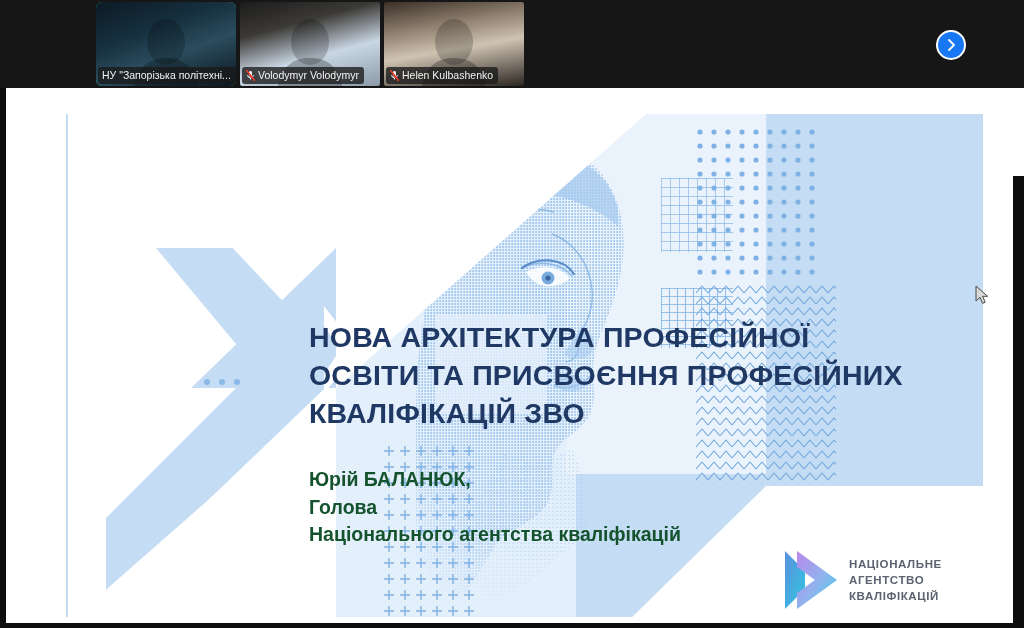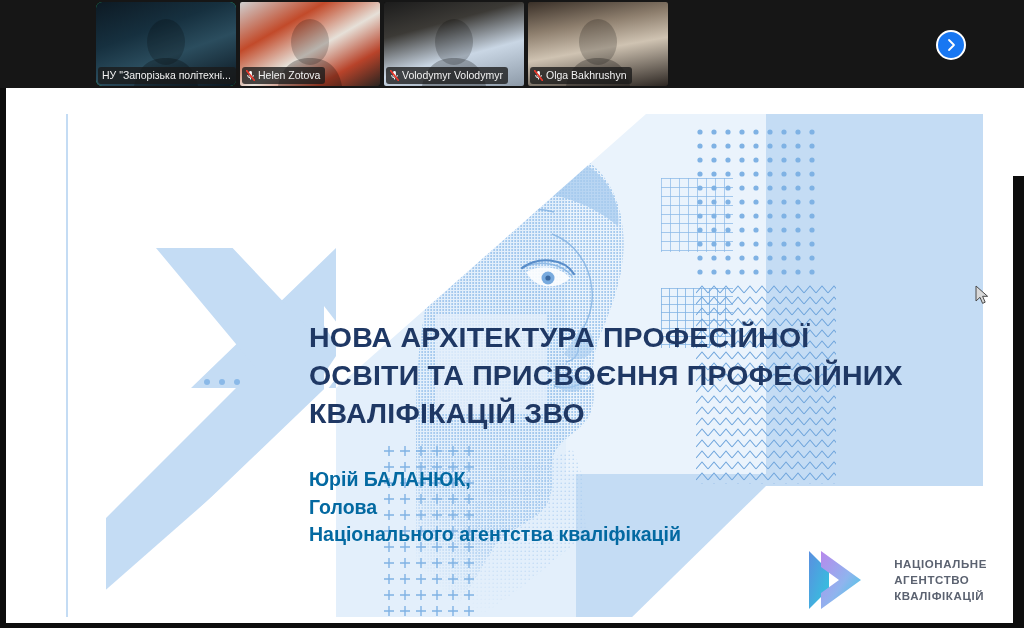--- a/index.html
+++ b/index.html
@@ -69,31 +69,31 @@
   .tex{position:absolute;}
 
   
   #slide-title{
     position:absolute;left:303px;top:230px;width:660px;
     color:#1f3864;font-weight:bold;font-size:28.5px;line-height:38px;
     letter-spacing:.2px;white-space:pre-line;
   }
   #slide-subtitle{
     position:absolute;left:303px;top:378px;width:620px;
-    color:#0369a1;font-weight:bold;font-size:19.5px;line-height:27.5px;
+    color:#14532d;font-weight:bold;font-size:19.5px;line-height:27.5px;
     white-space:pre-line;
   }
 
   
   .logo-band{
     position:absolute;left:0;top:0;width:1007px;height:535px;pointer-events:none;
   }
   #logo{
-    position:absolute;left:801px;top:457px;width:180px;height:70px;
-    display:flex;align-items:center;gap:10px;justify-content:space-between;
+    position:absolute;left:777px;top:457px;width:180px;height:70px;
+    display:flex;align-items:center;gap:10px;
   }
   #logo .mark{width:56px;height:62px;flex:0 0 auto;}
   #logo .words{
     color:#5b6270;font-size:11.5px;line-height:16px;font-weight:bold;
     letter-spacing:.6px;white-space:pre-line;
   }
 
   
   #cursor{position:absolute;left:975px;top:285px;width:14px;height:20px;}
 
@@ -112,68 +112,51 @@
           <svg viewBox="0 0 140 84" preserveAspectRatio="none" style="position:absolute;inset:0;width:100%;height:100%">
             <ellipse cx="70" cy="40" rx="19" ry="23" fill="rgba(0,0,0,0.20)"></ellipse>
             <path d="M38 84 C42 62 56 56 70 56 C84 56 98 62 102 84 Z" fill="rgba(0,0,0,0.26)"></path>
           </svg>
         </div>
         <div class="nameplate">
           <span>НУ "Запорізька політехні...</span>
         </div>
       </div>
       <div class="tile">
-        <div class="video" style="background: linear-gradient(150deg, rgb(207, 207, 207) 0%, rgb(194, 74, 42) 30%, rgb(230, 224, 216) 55%, rgb(184, 67, 42) 78%, rgb(42, 36, 32) 100%);">
+        <div class="video" style="background: linear-gradient(165deg, rgb(28, 28, 28) 0%, rgb(60, 58, 54) 30%, rgb(201, 214, 228) 62%, rgb(141, 154, 168) 100%);">
           <svg viewBox="0 0 140 84" preserveAspectRatio="none" style="position:absolute;inset:0;width:100%;height:100%">
             <ellipse cx="70" cy="40" rx="19" ry="23" fill="rgba(0,0,0,0.20)"></ellipse>
             <path d="M38 84 C42 62 56 56 70 56 C84 56 98 62 102 84 Z" fill="rgba(0,0,0,0.26)"></path>
           </svg>
         </div>
         <div class="nameplate">
           <svg class="mic-muted" viewBox="0 0 9 11">
             <path d="M4.5 1 a1.4 1.4 0 0 1 1.4 1.4 v3 a1.4 1.4 0 0 1 -2.8 0 v-3 A1.4 1.4 0 0 1 4.5 1z" fill="#ffffff"></path>
             <path d="M1.6 5 a2.9 2.9 0 0 0 5.8 0" fill="none" stroke="#ffffff" stroke-width="0.9"></path>
             <path d="M4.5 7.9 v1.6" stroke="#ffffff" stroke-width="0.9"></path>
             <path d="M0.6 0.6 L8.4 10.4" stroke="#e8372b" stroke-width="1.6" stroke-linecap="round"></path>
           </svg>
-          <span>Helen Zotova</span>
+          <span>Volodymyr Volodymyr</span>
         </div>
       </div>
       <div class="tile">
-        <div class="video" style="background: linear-gradient(165deg, rgb(28, 28, 28) 0%, rgb(60, 58, 54) 30%, rgb(201, 214, 228) 62%, rgb(141, 154, 168) 100%);">
+        <div class="video" style="background: linear-gradient(170deg, rgb(58, 48, 40) 0%, rgb(142, 127, 110) 30%, rgb(207, 195, 178) 55%, rgb(44, 38, 34) 100%);">
           <svg viewBox="0 0 140 84" preserveAspectRatio="none" style="position:absolute;inset:0;width:100%;height:100%">
             <ellipse cx="70" cy="40" rx="19" ry="23" fill="rgba(0,0,0,0.20)"></ellipse>
             <path d="M38 84 C42 62 56 56 70 56 C84 56 98 62 102 84 Z" fill="rgba(0,0,0,0.26)"></path>
           </svg>
         </div>
         <div class="nameplate">
           <svg class="mic-muted" viewBox="0 0 9 11">
             <path d="M4.5 1 a1.4 1.4 0 0 1 1.4 1.4 v3 a1.4 1.4 0 0 1 -2.8 0 v-3 A1.4 1.4 0 0 1 4.5 1z" fill="#ffffff"></path>
             <path d="M1.6 5 a2.9 2.9 0 0 0 5.8 0" fill="none" stroke="#ffffff" stroke-width="0.9"></path>
             <path d="M4.5 7.9 v1.6" stroke="#ffffff" stroke-width="0.9"></path>
             <path d="M0.6 0.6 L8.4 10.4" stroke="#e8372b" stroke-width="1.6" stroke-linecap="round"></path>
           </svg>
-          <span>Volodymyr Volodymyr</span>
-        </div>
-      </div>
-      <div class="tile">
-        <div class="video" style="background: linear-gradient(170deg, rgb(58, 48, 40) 0%, rgb(142, 127, 110) 30%, rgb(207, 195, 178) 55%, rgb(44, 38, 34) 100%);">
-          <svg viewBox="0 0 140 84" preserveAspectRatio="none" style="position:absolute;inset:0;width:100%;height:100%">
-            <ellipse cx="70" cy="40" rx="19" ry="23" fill="rgba(0,0,0,0.20)"></ellipse>
-            <path d="M38 84 C42 62 56 56 70 56 C84 56 98 62 102 84 Z" fill="rgba(0,0,0,0.26)"></path>
-          </svg>
-        </div>
-        <div class="nameplate">
-          <svg class="mic-muted" viewBox="0 0 9 11">
-            <path d="M4.5 1 a1.4 1.4 0 0 1 1.4 1.4 v3 a1.4 1.4 0 0 1 -2.8 0 v-3 A1.4 1.4 0 0 1 4.5 1z" fill="#ffffff"></path>
-            <path d="M1.6 5 a2.9 2.9 0 0 0 5.8 0" fill="none" stroke="#ffffff" stroke-width="0.9"></path>
-            <path d="M4.5 7.9 v1.6" stroke="#ffffff" stroke-width="0.9"></path>
-            <path d="M0.6 0.6 L8.4 10.4" stroke="#e8372b" stroke-width="1.6" stroke-linecap="round"></path>
-          </svg>
-          <span>Olga Bakhrushyn</span>
+          <span>Helen Kulbashenko</span>
         </div>
       </div>
     </div>
 
   <div id="next-btn">
     <svg width="16" height="16" viewBox="0 0 16 16">
       <path d="M6 3 L11 8 L6 13" fill="none" stroke="#ffffff" stroke-width="1.8" stroke-linecap="round" stroke-linejoin="round"></path>
     </svg>
   </div>
 </div>

